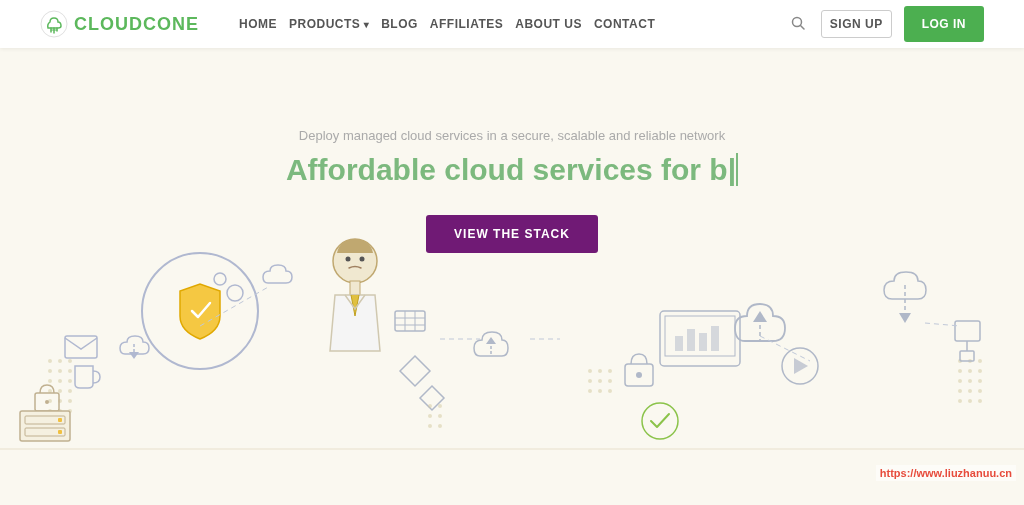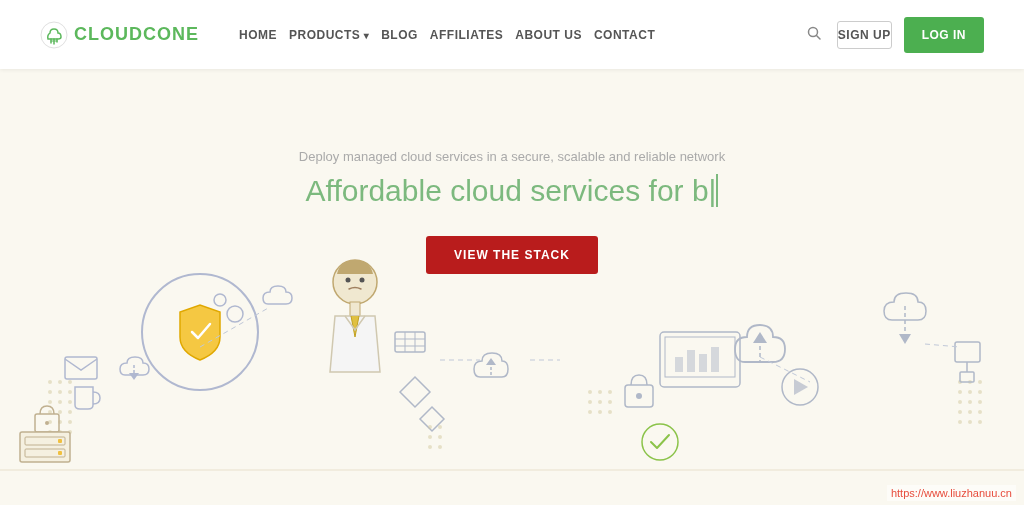--- a/index.html
+++ b/index.html
@@ -10,21 +10,21 @@
       height: 505px;
       overflow: hidden;
       position: relative;
     }
 
     
     .navbar {
       display: flex;
       align-items: center;
       padding: 0 40px;
-      height: 69px;
+      height: 48px;
       background: #fff;
       box-shadow: 0 1px 4px rgba(0,0,0,0.07);
       position: relative;
       z-index: 10;
     }
     .logo {
       display: flex;
       align-items: center;
       gap: 6px;
       margin-right: 40px;
@@ -71,21 +71,21 @@
       color: #888;
       font-size: 14px;
       padding: 4px;
     }
     .btn-signup {
       border: 1px solid #ccc;
       background: #fff;
       color: #555;
       font-size: 12px;
       font-weight: 600;
-      padding: 6px 0;
+      padding: 6px 8px;
       border-radius: 3px;
       cursor: pointer;
       text-transform: uppercase;
       letter-spacing: 0.5px;
     }
     .btn-login {
       background: #4caf50;
       color: #fff;
       font-size: 12px;
       font-weight: 600;
@@ -111,28 +111,28 @@
 
     .hero-subtitle {
       font-size: 13px;
       color: #aaa;
       text-align: center;
       margin-bottom: 10px;
     }
 
     .hero-title {
       font-size: 30px;
-      font-weight: 400;
+      font-weight: 700;
       color: #7cb97e;
       text-align: center;
       margin-bottom: 28px;
     }
 
     .btn-view-stack {
-      background: #b91c1c;
+      background: #701a75;
       color: #fff;
       font-size: 12px;
       font-weight: 700;
       padding: 12px 28px;
       border-radius: 3px;
       border: none;
       cursor: pointer;
       text-transform: uppercase;
       letter-spacing: 1px;
       z-index: 5;
@@ -144,25 +144,25 @@
       position: absolute;
       bottom: 0;
       left: 0;
       width: 1024px;
       height: 280px;
     }
 
     
     .watermark {
       position: absolute;
-      bottom: 4px;
+      bottom: 24px;
       right: 8px;
       font-size: 11px;
       color: #e74c3c;
-      font-weight: 400;
+      font-weight: 700;
       z-index: 20;
       background: rgba(255,255,255,0.5);
       padding: 2px 4px;
       text-align: center;
     }
 
     
     .illus-svg {
       width: 100%;
       height: 100%;

